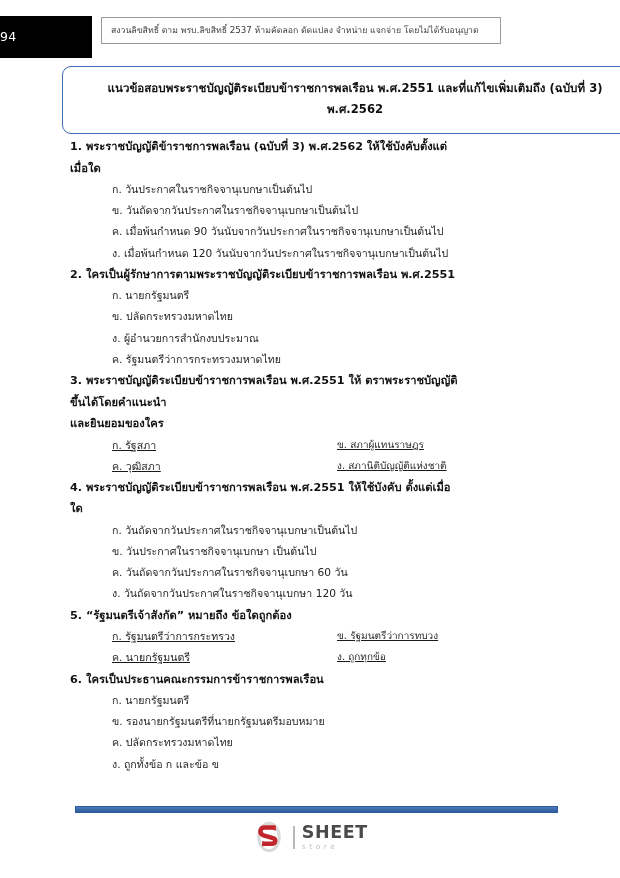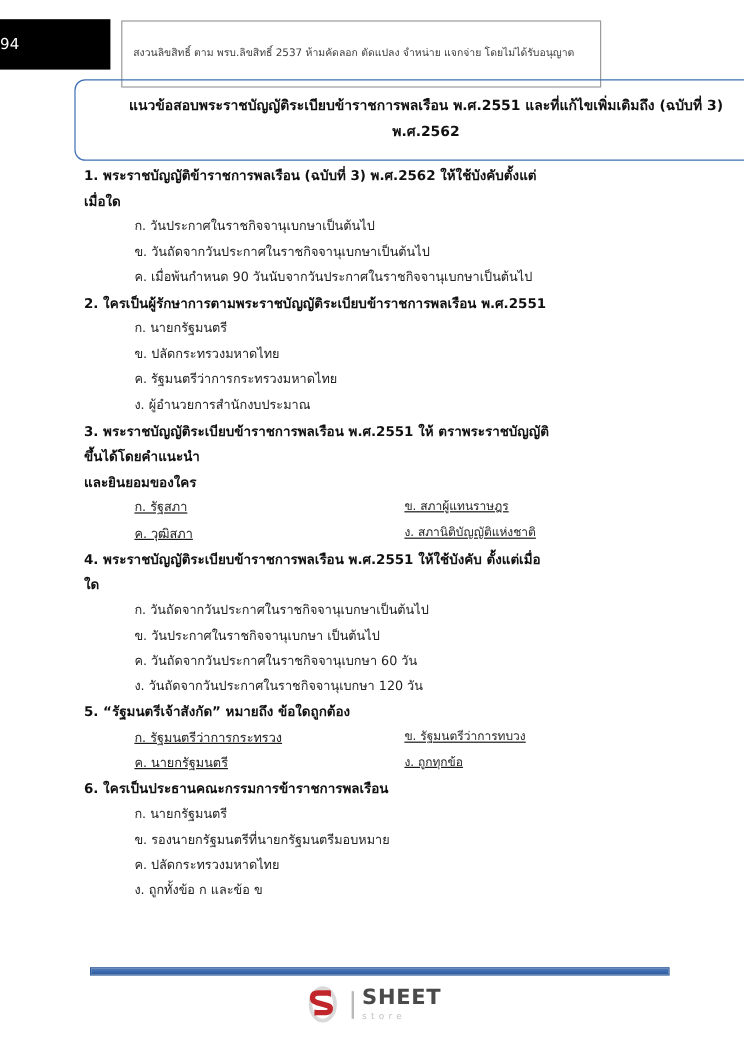--- a/index.html
+++ b/index.html
@@ -49,21 +49,21 @@
   .page-num-box span {
     font-size: 12.5px;
     line-height: 1;
     letter-spacing: 0.2px;
   }
   .copyright-box {
     position: absolute;
     left: 101px;
     top: 1px;
     width: 400px;
-    height: 56px;
+    height: 27px;
     border: 1px solid #9b9b9b;
     box-sizing: border-box;
     display: flex;
     align-items: center;
     padding-left: 9px;
   }
   .copyright-box span {
     font-size: 8.7px;
     color: #3a3a3a;
     line-height: 1.2;
@@ -217,30 +217,31 @@
   </div>
 
   <div class="content">
 
     <div class="question-block">
       <div class="q-text">1. พระราชบัญญัติข้าราชการพลเรือน (ฉบับที่ 3) พ.ศ.2562 ให้ใช้บังคับตั้งแต่เมื่อใด</div>
       <div class="options">
         <div class="option">ก. วันประกาศในราชกิจจานุเบกษาเป็นต้นไป</div>
         <div class="option">ข. วันถัดจากวันประกาศในราชกิจจานุเบกษาเป็นต้นไป</div>
         <div class="option">ค. เมื่อพ้นกำหนด 90 วันนับจากวันประกาศในราชกิจจานุเบกษาเป็นต้นไป</div>
+        <div class="option">ง. เมื่อพ้นกำหนด 120 วันนับจากวันประกาศในราชกิจจานุเบกษาเป็นต้นไป</div>
       </div>
     </div>
 
     <div class="question-block">
       <div class="q-text">2. ใครเป็นผู้รักษาการตามพระราชบัญญัติระเบียบข้าราชการพลเรือน พ.ศ.2551</div>
       <div class="options">
         <div class="option">ก. นายกรัฐมนตรี</div>
         <div class="option">ข. ปลัดกระทรวงมหาดไทย</div>
+        <div class="option">ง. ผู้อำนวยการสำนักงบประมาณ</div>
         <div class="option">ค. รัฐมนตรีว่าการกระทรวงมหาดไทย</div>
-        <div class="option">ง. ผู้อำนวยการสำนักงบประมาณ</div>
       </div>
     </div>
 
     <div class="question-block">
       <div class="q-text">
         <span>3. พระราชบัญญัติระเบียบข้าราชการพลเรือน พ.ศ.2551 ให้ ตราพระราชบัญญัติขึ้นได้โดยคำแนะนำ</span>
         <span class="q-cont">และยินยอมของใคร</span>
       </div>
       <div class="options two-col">
         <div class="opt-row">

